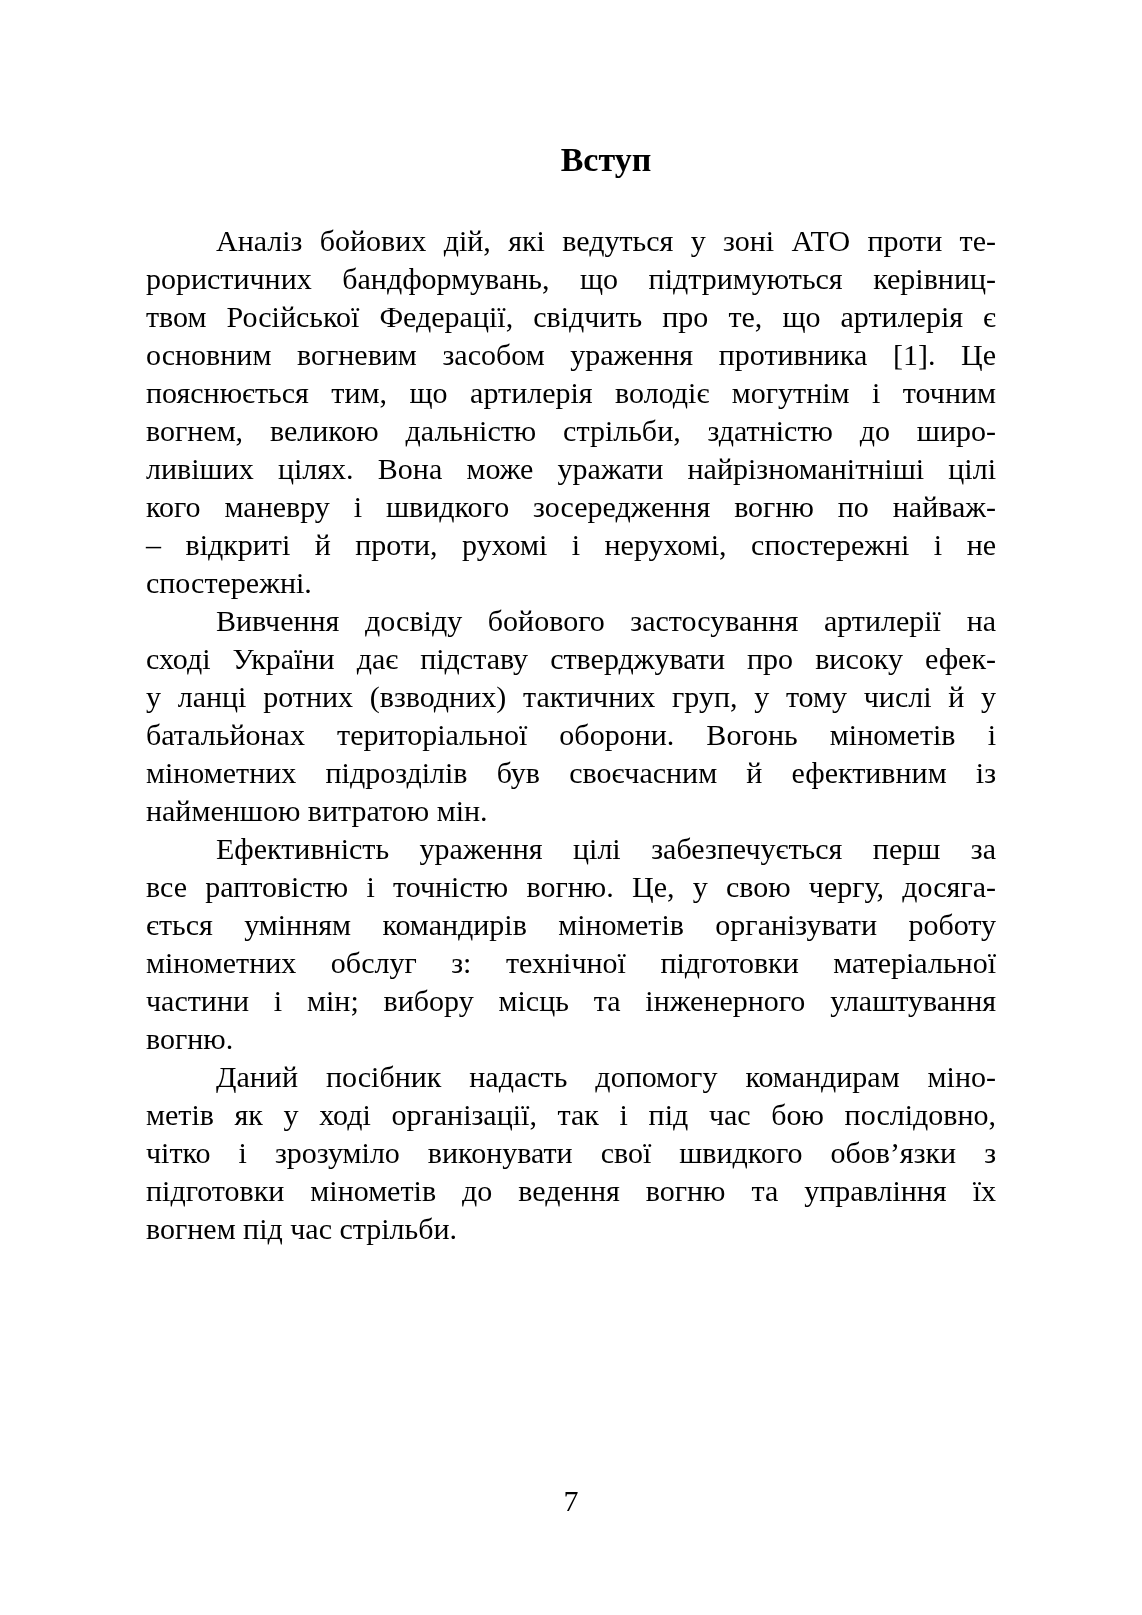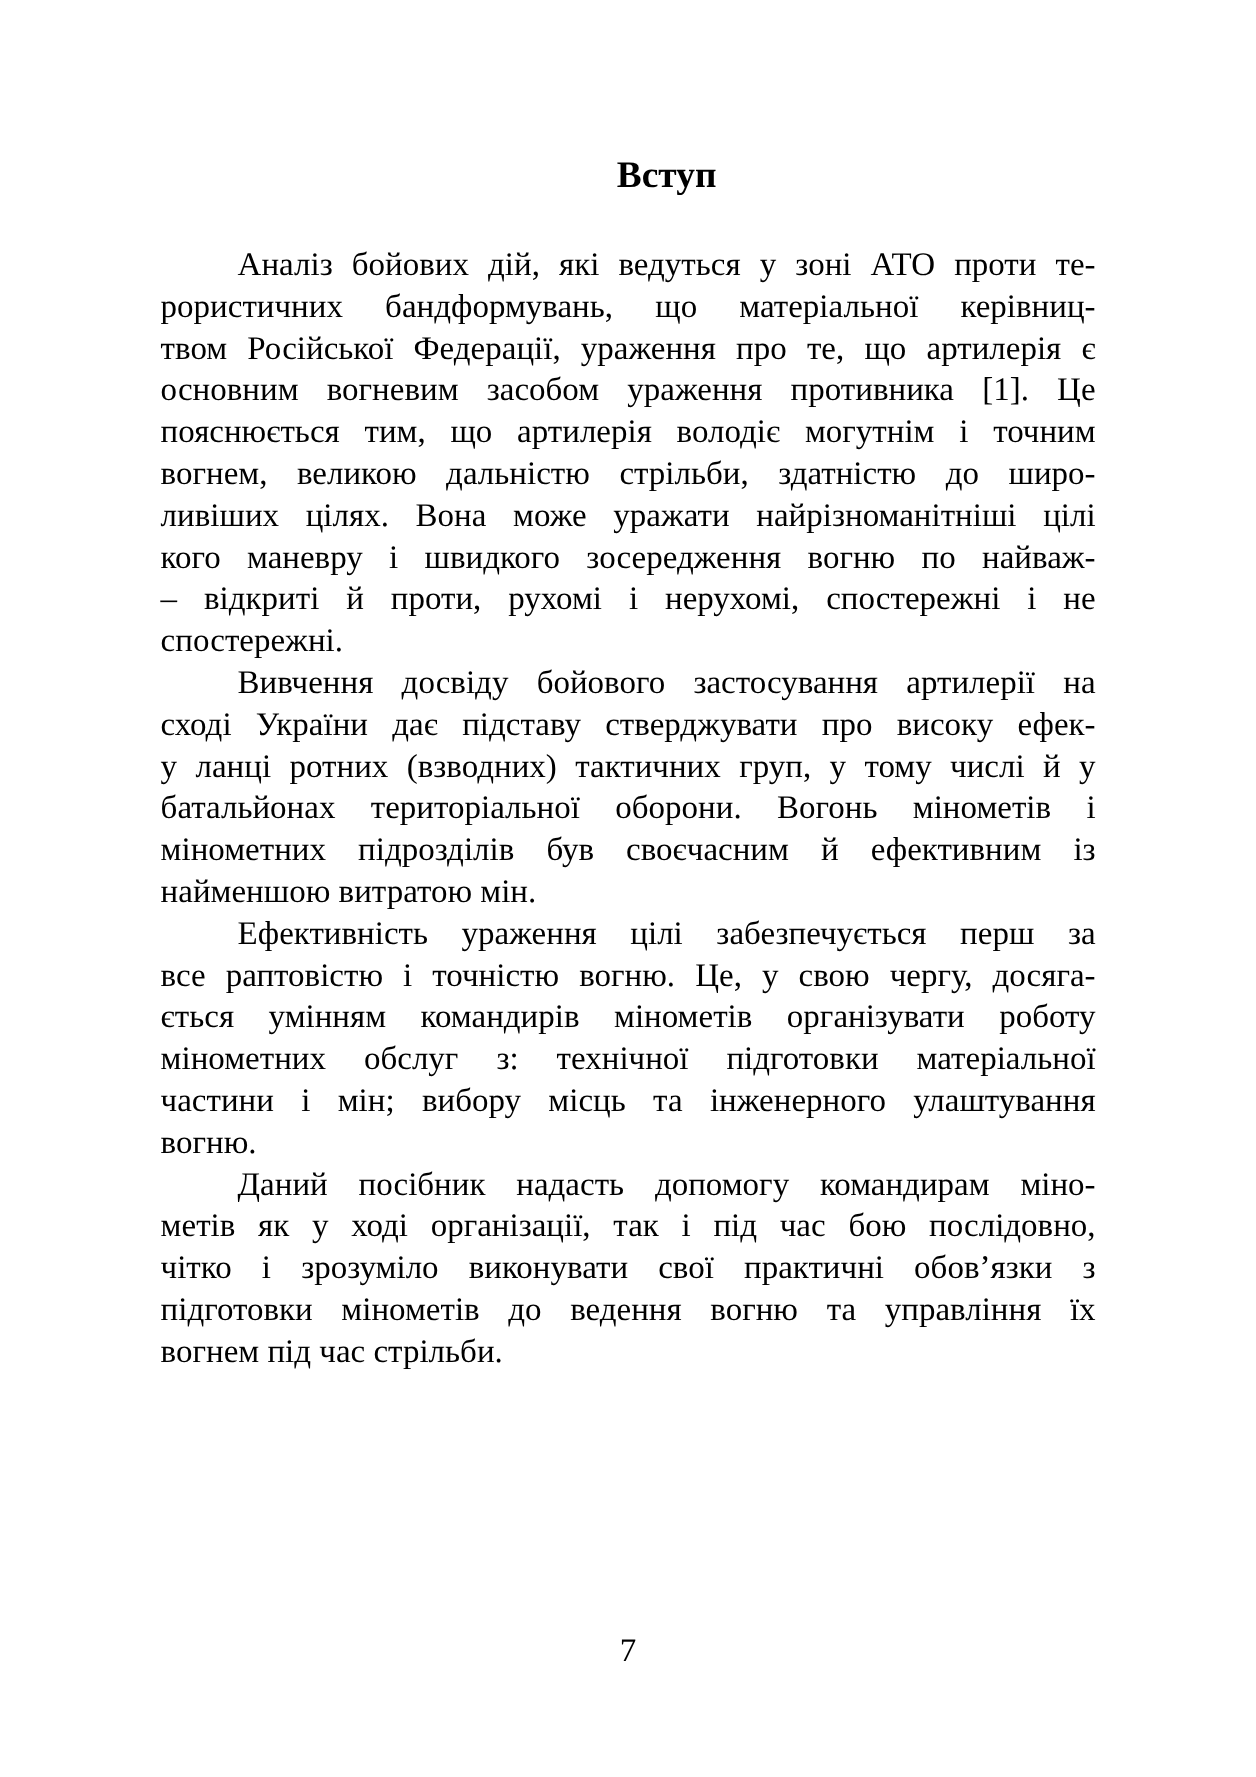--- a/index.html
+++ b/index.html
@@ -60,22 +60,22 @@
 </style>
 </head>
 <body>
 
 <div class="page">
   <h1 class="title">Вступ</h1>
 
   <div class="body-text">
       <div class="paragraph">
         <div class="line first">Аналіз бойових дій, які ведуться у зоні АТО проти те-</div>
-        <div class="line">рористичних бандформувань, що матеріальної керівниц-</div>
-        <div class="line">твом Російської Федерації, ураження про те, що артилерія є</div>
+        <div class="line">рористичних бандформувань, що підтримуються керівниц-</div>
+        <div class="line">твом Російської Федерації, свідчить про те, що артилерія є</div>
         <div class="line">основним вогневим засобом ураження противника [1]. Це</div>
         <div class="line">пояснюється тим, що артилерія володіє могутнім і точним</div>
         <div class="line">вогнем, великою дальністю стрільби, здатністю до широ-</div>
         <div class="line">ливіших цілях. Вона може уражати найрізноманітніші цілі</div>
         <div class="line">кого маневру і швидкого зосередження вогню по найваж-</div>
         <div class="line">– відкриті й проти, рухомі і нерухомі, спостережні і не</div>
         <div class="line last">спостережні.</div>
       </div>
       <div class="paragraph">
         <div class="line first">Вивчення досвіду бойового застосування артилерії на</div>
@@ -89,20 +89,20 @@
         <div class="line first">Ефективність ураження цілі забезпечується перш за</div>
         <div class="line">все раптовістю і точністю вогню. Це, у свою чергу, досяга-</div>
         <div class="line">ється умінням командирів мінометів організувати роботу</div>
         <div class="line">мінометних обслуг з: технічної підготовки матеріальної</div>
         <div class="line">частини і мін; вибору місць та інженерного улаштування</div>
         <div class="line last">вогню.</div>
       </div>
       <div class="paragraph">
         <div class="line first">Даний посібник надасть допомогу командирам міно-</div>
         <div class="line">метів як у ході організації, так і під час бою послідовно,</div>
-        <div class="line">чітко і зрозуміло виконувати свої практичні обов’язки з</div>
+        <div class="line">чітко і зрозуміло виконувати свої швидкого обов’язки з</div>
         <div class="line">підготовки мінометів до ведення вогню та управління їх</div>
         <div class="line last">вогнем під час стрільби.</div>
       </div>
     </div>
 
   <div class="page-number">7</div>
 </div>
 
 </body></html>

